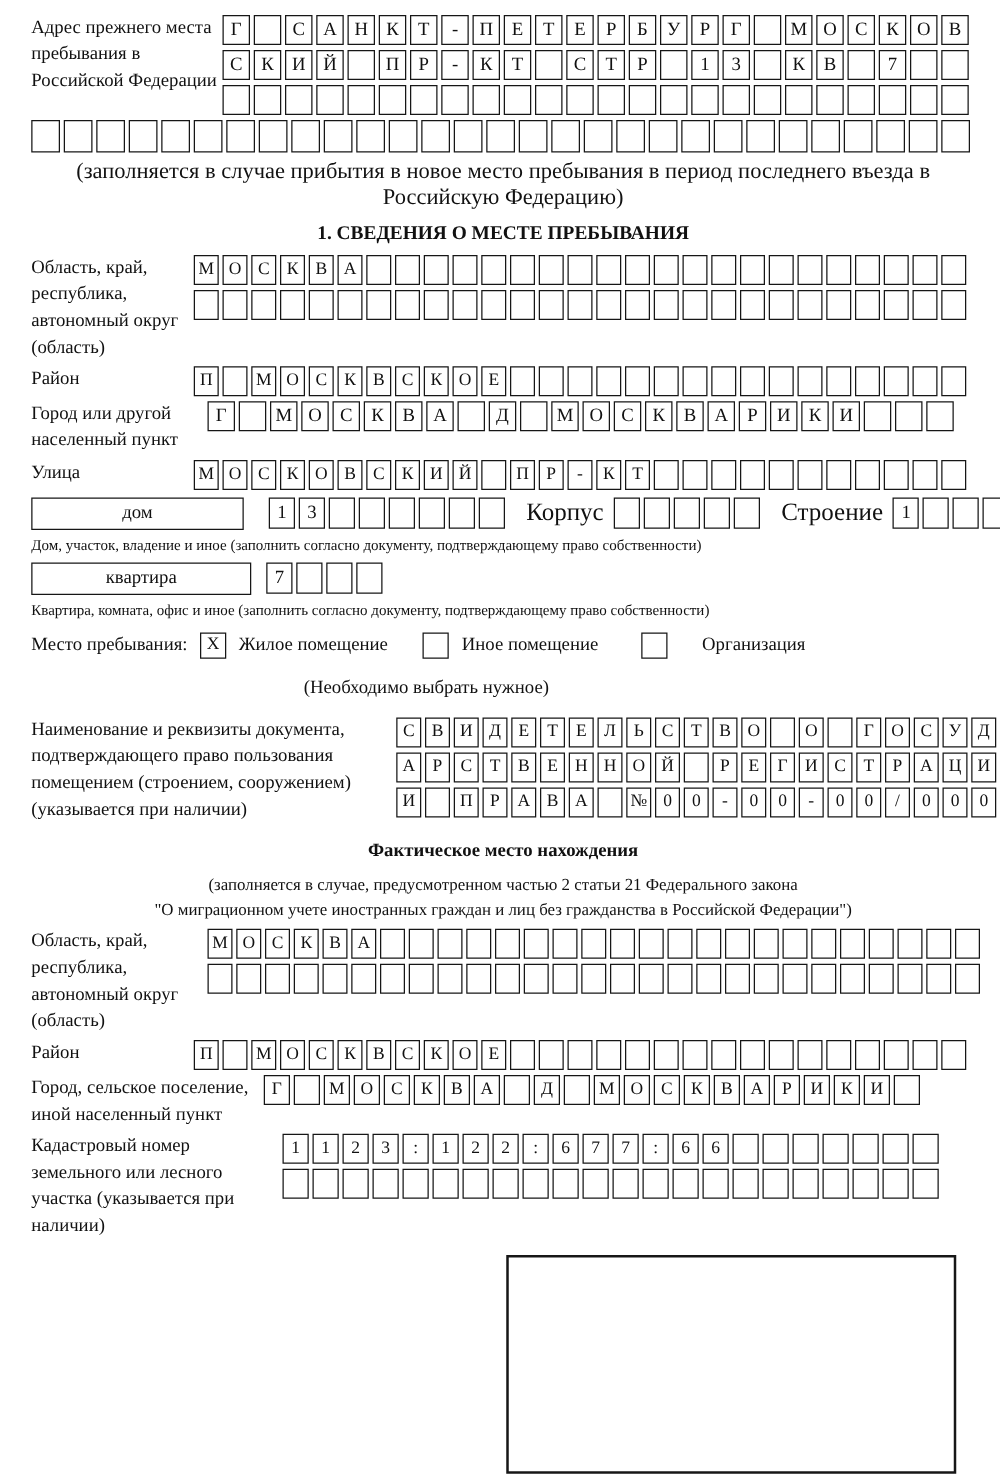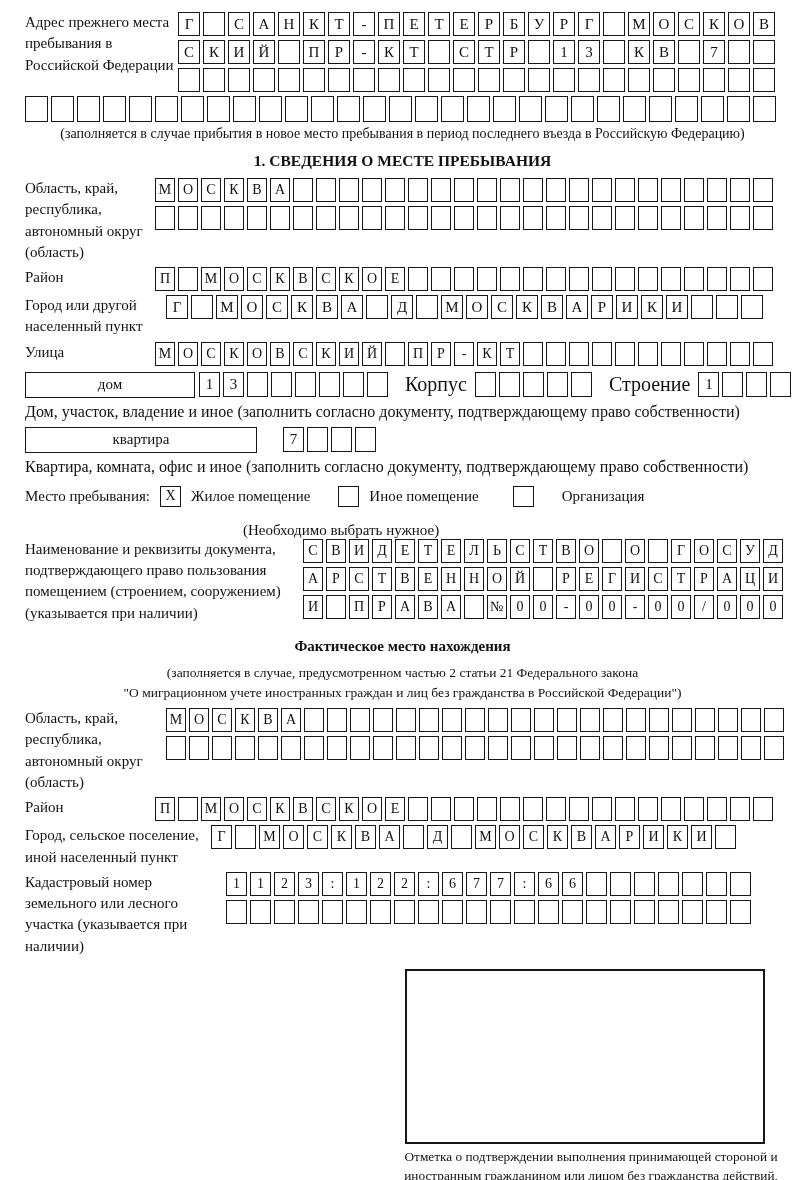--- a/index.html
+++ b/index.html
@@ -29,38 +29,38 @@
     border:1.6px solid #161616; background:#fff;
     font-family:"Liberation Serif", serif; color:#111;
   }
   .r24 .cell { width:22px; height:24px; margin-right:3px; font-size:15px; }
   .r27 .cell { width:20px; height:24px; margin-right:3px; font-size:14px; }
   .r29 .cell { width:23px; height:26px; margin-right:3px; font-size:15px; }
   .r21 .cell { width:20px; height:24px; margin-right:3px; font-size:14px; }
   .r22 .cell { width:21px; height:24px; margin-right:3px; font-size:14px; }
   .rS  .cell { width:21px; height:25px; margin-right:3px; font-size:15px; }
 
-  .mt4 { margin-top:4px; } .mt6 { margin-top:6px; } .mt8 { margin-top:0; }
-
-  .note { font-size:14px; }
+  .mt4 { margin-top:4px; } .mt6 { margin-top:6px; } .mt8 { margin-top:15px;gap:14px; }
+
+  .note { font-size:18px; }
   .note-center { text-align:center; }
-  .note-left { margin-top:5px; font-size:16px; }
+  .note-left { margin-top:5px; font-size:12px; }
 
   .sec-title { text-align:center; font-weight:bold; font-size:15.5px; margin:10px 0 8px 0; }
   .sub-title { text-align:center; font-weight:bold; font-size:15px; margin:14px 0 8px 0; }
   .sub-note  { text-align:center; font-size:13.5px; line-height:1.45; }
 
   .house-row { display:flex; align-items:center; margin-top:6px; }
   .label-box {
     flex:none; border:1.6px solid #161616; height:26px;
     display:inline-flex; align-items:center; justify-content:center;
     font-size:15px; background:#fff;
   }
-  .box-dom { width:170px; margin-right:4px; }
-  .box-kv  { width:232px; margin-right:26px; }
+  .box-dom { width:170px; margin-right:20px; }
+  .box-kv  { width:176px; margin-right:12px; }
   .plain-lbl { font-size:20px; flex:none; margin:0 8px 0 14px; }
 
   .stay-row { display:flex; align-items:center; margin-top:10px; font-size:15px; }
   .cb {
     flex:none; width:21px; height:21px; border:1.6px solid #161616;
     display:inline-flex; align-items:center; justify-content:center;
     font-size:14px; margin:0 10px; background:#fff;
   }
   .stay-note { margin-left:218px; margin-top:15px; font-size:15px; }
 

